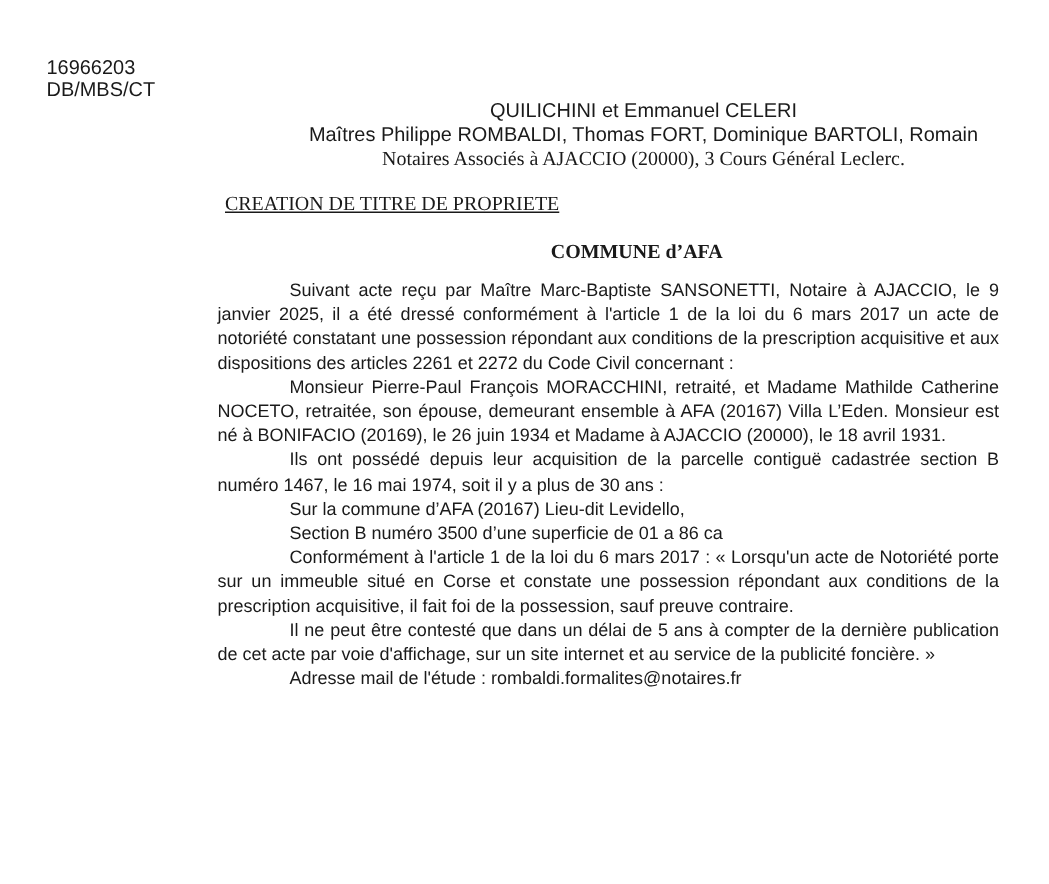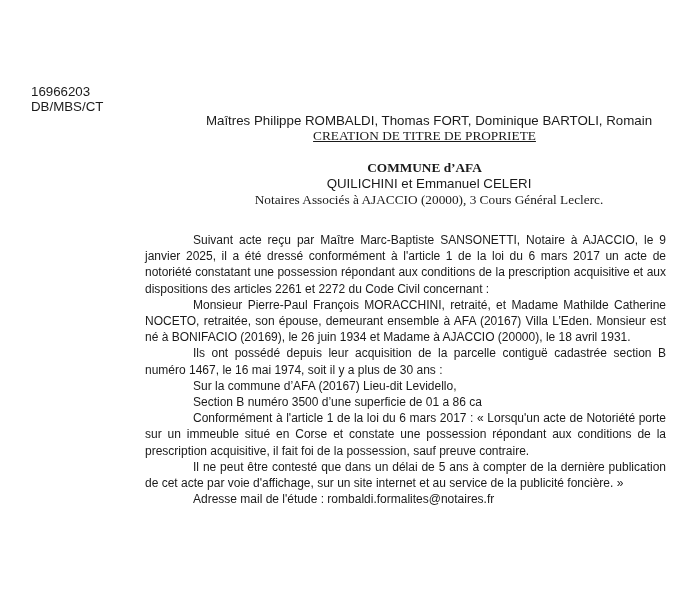--- a/index.html
+++ b/index.html
@@ -9,21 +9,20 @@
   }
   body {
     width: 699px;
     height: 589px;
     position: relative;
     overflow: hidden;
     color: #1a1a1a;
   }
   .sans {
     font-family: "Liberation Sans", sans-serif;
-    margin-top: 47px;
   }
   .serif {
     font-family: "Liberation Serif", serif;
   }
   #ref {
     position: absolute;
     left: 31px;
     top: 37px;
     font-size: 13.3px;
     line-height: 15px;
@@ -41,21 +40,20 @@
   }
   #header .address {
     font-size: 13.3px;
     line-height: 16px;
   }
   #title {
     position: absolute;
     left: 150px;
     top: 128px;
     width: 549px;
-    text-align: center;
     font-size: 13.3px;
     text-decoration: underline;
     line-height: 16px;
   }
   #commune {
     position: absolute;
     left: 150px;
     top: 160px;
     width: 549px;
     text-align: center;
@@ -85,22 +83,22 @@
 </style>
 </head>
 <body>
 
 <div id="ref" class="sans">
   <div>16966203</div>
   <div>DB/MBS/CT</div>
 </div>
 
 <div id="header">
+  <div class="names sans">QUILICHINI et Emmanuel CELERI</div>
   <div class="names sans">Maîtres Philippe ROMBALDI, Thomas FORT, Dominique BARTOLI, Romain</div>
-  <div class="names sans">QUILICHINI et Emmanuel CELERI</div>
   <div class="address serif">Notaires Associés à AJACCIO (20000), 3 Cours Général Leclerc.</div>
 </div>
 
 <div id="title" class="serif">CREATION DE TITRE DE PROPRIETE</div>
 
 <div id="commune" class="serif">COMMUNE d’AFA</div>
 
 <div id="body" class="sans">
   <p class="indent">Suivant acte reçu par Maître Marc-Baptiste SANSONETTI, Notaire à AJACCIO, le 9 janvier 2025, il a été dressé conformément à l'article 1 de la loi du 6 mars 2017 un acte de notoriété constatant une possession répondant aux conditions de la prescription acquisitive et aux dispositions des articles 2261 et 2272 du Code Civil concernant :</p>
   <p class="indent">Monsieur Pierre-Paul François MORACCHINI, retraité, et Madame Mathilde Catherine NOCETO, retraitée, son épouse, demeurant ensemble à AFA (20167) Villa L’Eden. Monsieur est né à BONIFACIO (20169), le 26 juin 1934 et Madame à AJACCIO (20000), le 18 avril 1931.</p>

